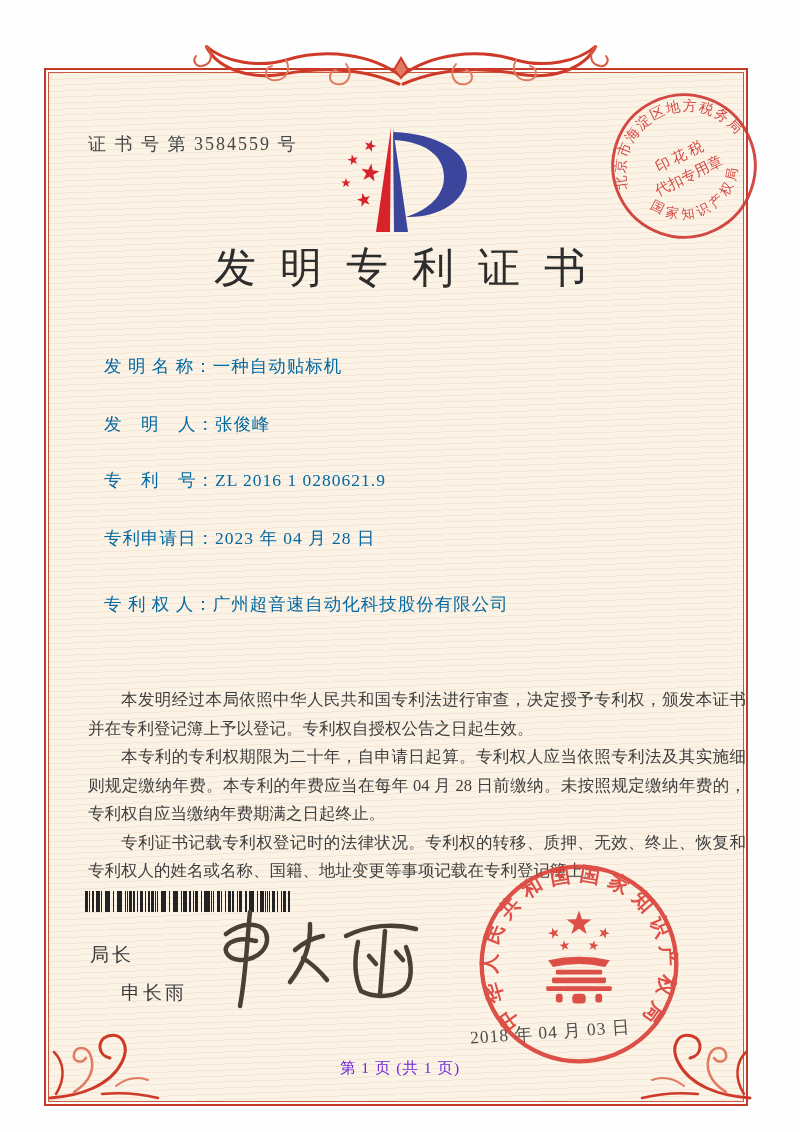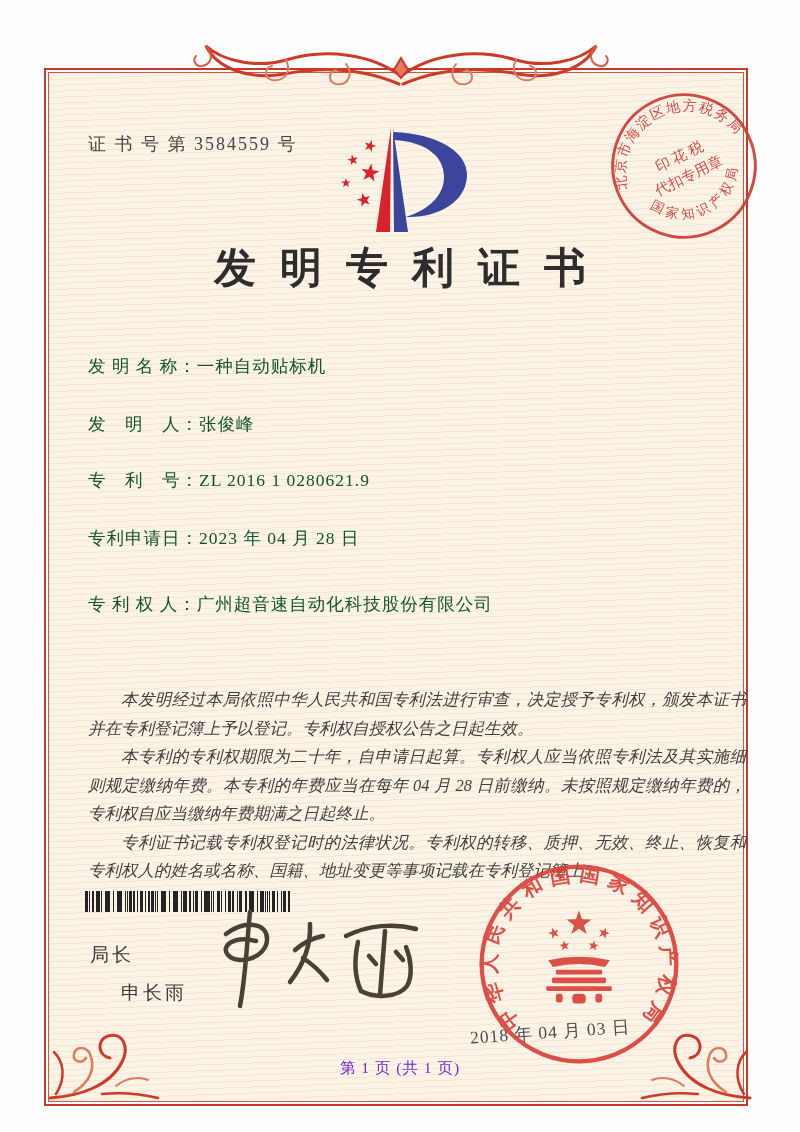--- a/index.html
+++ b/index.html
@@ -15,28 +15,28 @@
   .top-ornament{position:absolute;left:166px;top:24px;width:470px;height:80px;}
   .corner{position:absolute;width:118px;height:100px;}
   .corner-bl{left:46px;top:1002px;}
   .corner-br{left:636px;top:1002px;transform:scaleX(-1);}
   
   .cert-no{position:absolute;left:88px;top:132px;font-size:18px;color:#474747;letter-spacing:2px;}
   .logo{position:absolute;left:328px;top:124px;width:150px;height:114px;}
   .tax-stamp{position:absolute;left:606px;top:88px;width:156px;height:156px;
              transform:rotate(-26deg);opacity:.92;}
   .title{position:absolute;left:0;top:240px;width:100%;text-align:center;
-         font-size:42px;font-weight:700;color:#2d2d2d;letter-spacing:24px;text-indent:24px;}
+         font-size:42px;font-weight:400;color:#2d2d2d;letter-spacing:24px;text-indent:24px;}
   
-  .field{position:absolute;left:88px;font-size:17.5px;color:#14532d;white-space:pre;letter-spacing:1px;}
+  .field{position:absolute;left:104px;font-size:17.5px;color:#0369a1;white-space:pre;letter-spacing:1px;}
   .f0{top:354px;} .f1{top:412px;} .f2{top:468px;} .f3{top:526px;} .f4{top:584px;margin-top:8px;} .f5{top:642px;}
   
   .body-text{position:absolute;left:88px;top:686px;width:658px;font-size:16.5px;
              line-height:28.5px;color:#3e3e3e;text-align:justify;}
-  .body-text p{margin:0;text-indent:2em;font-style:italic;}
+  .body-text p{margin:0;text-indent:2em;}
   
   .barcode{position:absolute;left:85px;top:891px;width:208px;height:21px;
       background-image:
         repeating-linear-gradient(90deg,#232323 0 1.5px,transparent 1.5px 4px),
         repeating-linear-gradient(90deg,#232323 0 3px,transparent 3px 11px),
         repeating-linear-gradient(90deg,#232323 0 1px,transparent 1px 7px);}
   .director-title{position:absolute;left:90px;top:942px;font-size:19px;color:#3a3a3a;
         font-family:"Liberation Sans",sans-serif;letter-spacing:3px;}
   .director-name{position:absolute;left:90px;top:980px;font-size:19px;color:#3a3a3a;
         font-family:"Liberation Sans",sans-serif;letter-spacing:3px;margin-left:31px;}

